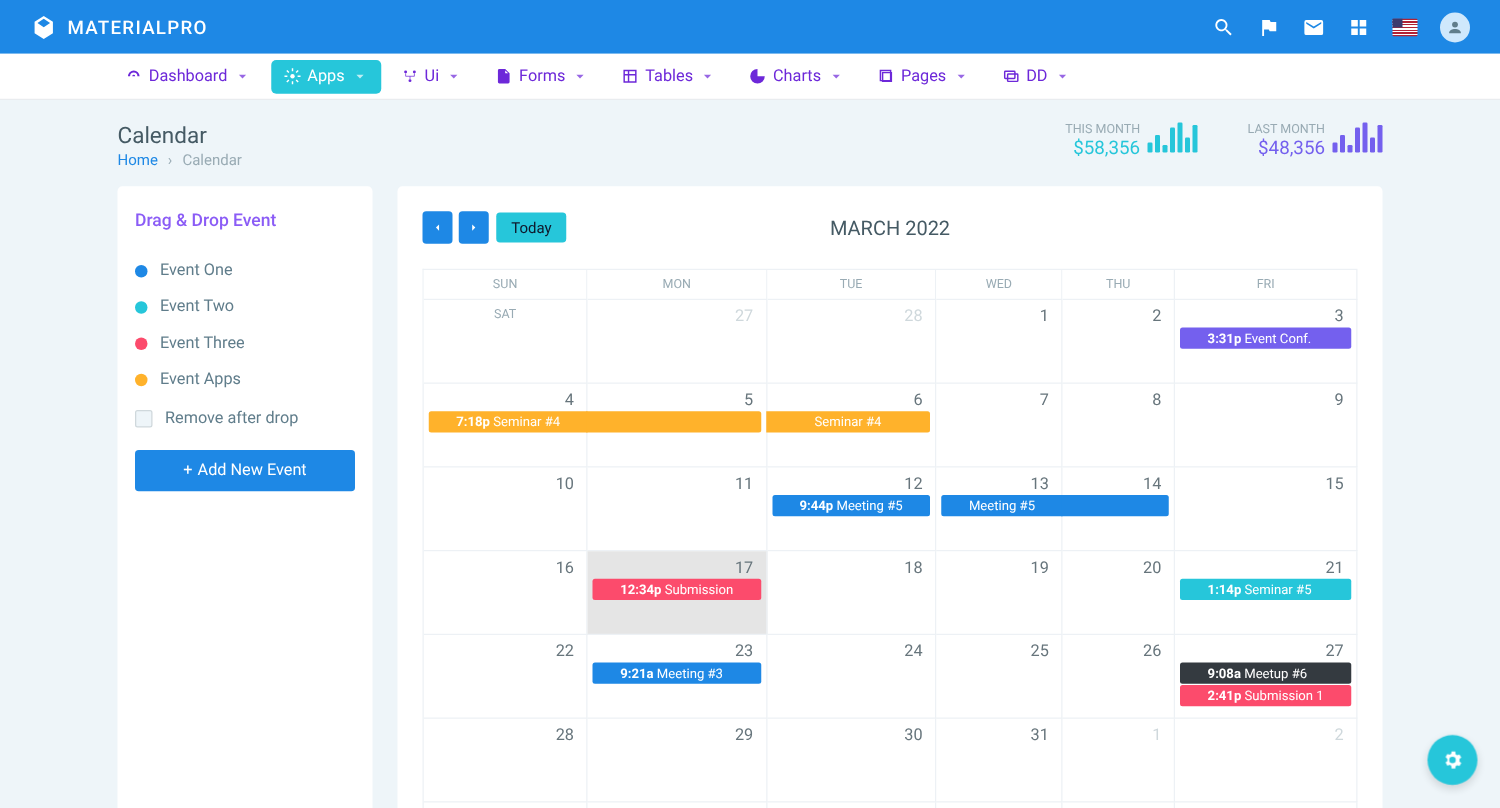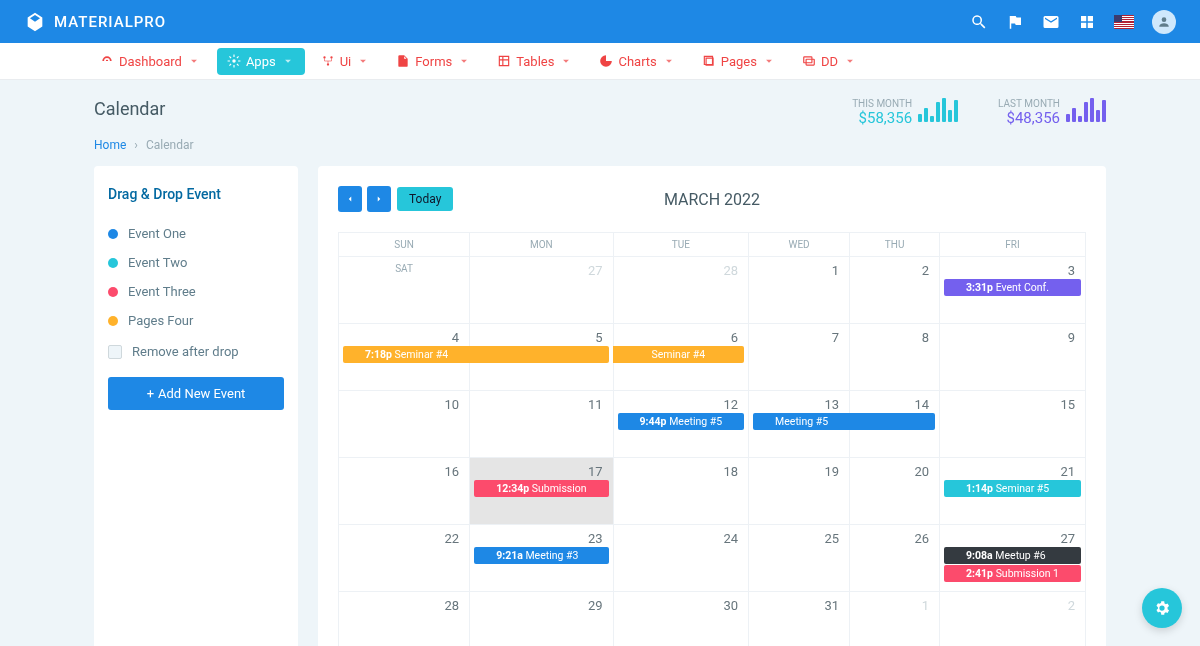--- a/index.html
+++ b/index.html
@@ -8,40 +8,40 @@
 .logo{display:flex;align-items:center;gap:8px;font-weight:500;letter-spacing:1px;font-size:15px}
 .logo svg{width:22px;height:22px;fill:#fff}
 .topbar-right{margin-left:auto;display:flex;align-items:center;gap:18px}
 .topbar-right .ico{width:18px;height:18px;display:flex;align-items:center;justify-content:center;cursor:pointer;fill:#fff;color:#fff}
 .avatar{width:24px;height:24px;border-radius:50%;background:#cfe8fc;display:flex;align-items:center;justify-content:center}
 .flag{width:20px;height:14px;background:linear-gradient(to bottom,#b22234 0 7.7%,#fff 7.7% 15.4%,#b22234 15.4% 23.1%,#fff 23.1% 30.8%,#b22234 30.8% 38.5%,#fff 38.5% 46.2%,#b22234 46.2% 53.9%,#fff 53.9% 61.6%,#b22234 61.6% 69.3%,#fff 69.3% 77%,#b22234 77% 84.7%,#fff 84.7% 92.4%,#b22234 92.4% 100%);position:relative;border-radius:1px}
 .flag:before{content:"";position:absolute;top:0;left:0;width:8px;height:7px;background:#3c3b6e}
 .navbar{background:#fff;height:37px;display:flex;align-items:center;padding:0 24px;gap:4px;border-bottom:1px solid #e9ecef}
 .container{max-width:1020px;margin:0 auto;width:100%;display:flex;gap:4px}
 .navbar .container{gap:6px}
-.navitem{display:flex;align-items:center;gap:5px;padding:6px 10px;border-radius:4px;cursor:pointer;color:#ef4444;font-size:13px}
+.navitem{display:flex;align-items:center;gap:5px;padding:6px 10px;border-radius:4px;cursor:pointer;color:#6d28d9;font-size:13px}
 .navitem svg{width:14px;height:14px;fill:currentColor}
 .navitem.active{background:#26c6da;color:#fff}
 .chev{width:9px;height:9px;fill:currentColor;opacity:.7}
 .page-header{max-width:1020px;margin:18px auto 14px;padding:0 4px;display:flex;align-items:flex-start}
 .page-header h1{font-size:18px;font-weight:400;color:#455a64}
-.breadcrumb{font-size:12px;color:#99abb4;margin-top:19px;display:flex;gap:8px;align-items:center}
+.breadcrumb{font-size:12px;color:#99abb4;margin-top:2px;display:flex;gap:8px;align-items:center}
 .breadcrumb a{color:#1e88e5;text-decoration:none}
 .stats{margin-left:auto;display:flex;gap:40px}
 .statblk{display:flex;align-items:flex-start;gap:6px}
 .stat-lbls{text-align:right}
 .stat-l{font-size:10px;color:#99abb4}
 .stat-v{font-size:15px;color:#26c6da}
 .stat-v.pr{color:#7460ee}
 .bars{display:flex;align-items:flex-end;gap:2px;height:24px}
 .bars span{width:4px;background:#26c6da;border-radius:1px}
 .bars.pr span{background:#7460ee}
 .content{max-width:1020px;margin:0 auto;display:flex;gap:20px;padding:0 4px}
 .sidebar{width:204px;background:#fff;border-radius:4px;padding:20px 14px}
-.sidebar h3{font-size:14px;font-weight:500;color:#0369a1;margin-bottom:24px}
+.sidebar h3{font-size:14px;font-weight:500;color:#8b5cf6;margin-bottom:24px}
 .evlist{display:flex;flex-direction:column;gap:14px;margin-bottom:16px}
 .evitem{display:flex;align-items:center;gap:10px;font-size:13px;color:#607d8b;cursor:grab}
 .dot{width:10px;height:10px;border-radius:50%}
 .chk{display:flex;align-items:center;gap:10px;font-size:13px;color:#607d8b;margin-bottom:18px;cursor:pointer}
 .chk .box{width:14px;height:14px;border:1.5px solid #cfd8dc;border-radius:2px;background:#eef5f9}
 .btn-add{width:100%;background:#1e88e5;color:#fff;border:none;padding:9px;border-radius:3px;font-size:13px;cursor:pointer;display:flex;align-items:center;justify-content:center;gap:4px}
 .main{flex:1;background:#fff;border-radius:4px;padding:20px}
 .cal-head{display:flex;align-items:center;margin-bottom:20px}
 .navbtns{display:flex;gap:5px}
 .navbtn{background:#1e88e5;color:#fff;border:none;width:24px;height:26px;border-radius:3px;cursor:pointer;display:flex;align-items:center;justify-content:center}
@@ -243,21 +243,21 @@
       <div class="evitem">
           <span class="dot" style="background:#26c6da"></span>
           <span>Event Two</span>
         </div>
       <div class="evitem">
           <span class="dot" style="background:#fc4b6c"></span>
           <span>Event Three</span>
         </div>
       <div class="evitem">
           <span class="dot" style="background:#ffb22b"></span>
-          <span>Pages Four</span>
+          <span>Event Apps</span>
         </div>
     </div>
     <label class="chk">
         <span class="box"></span>
         <span>Remove after drop</span>
       </label>
     <button class="btn-add">
         <span>+</span>
         <span>Add New Event</span>
       </button>

